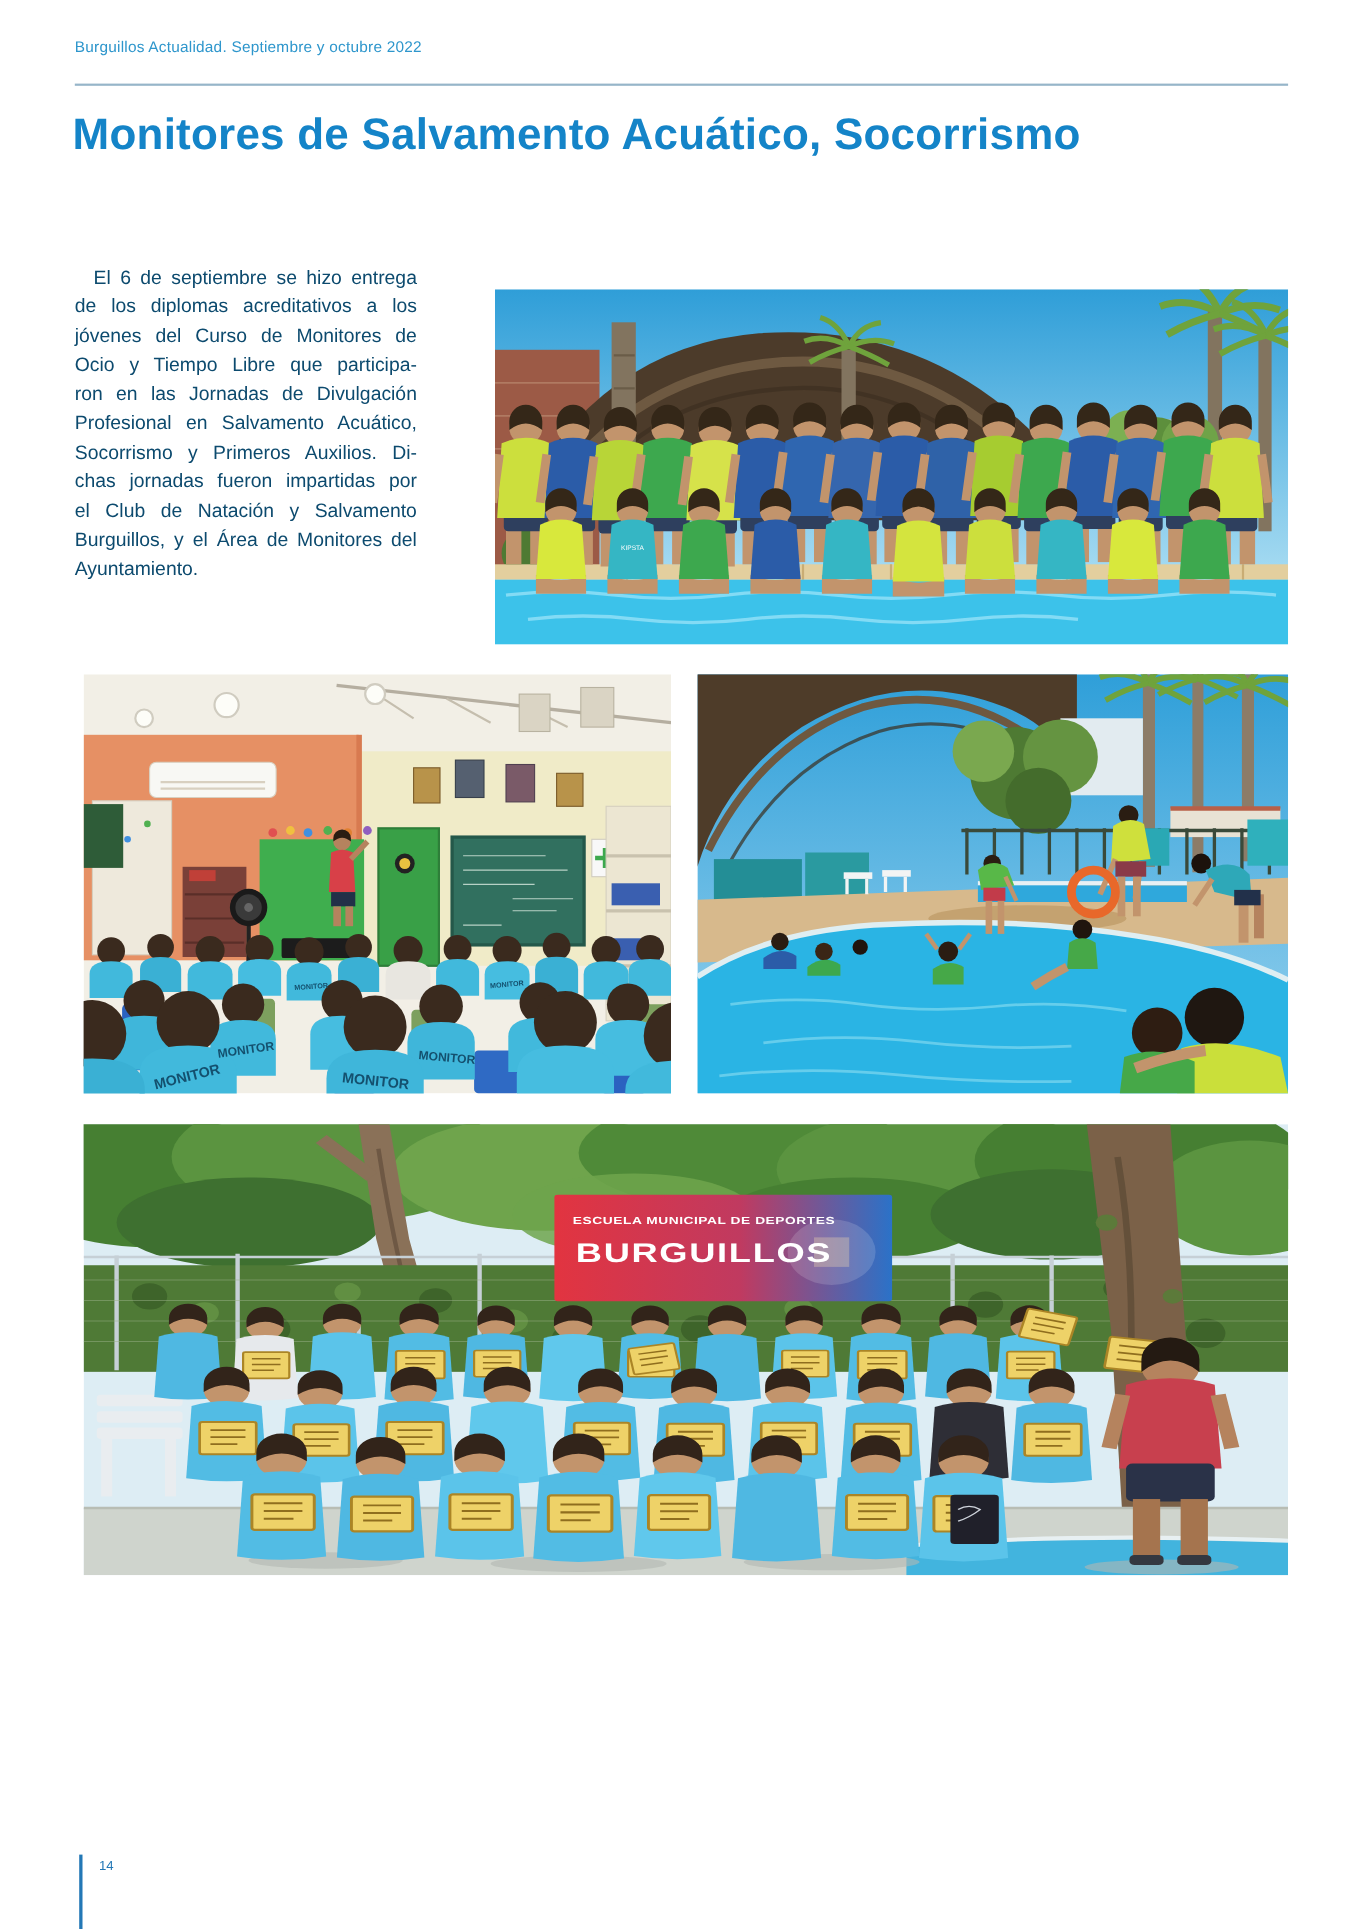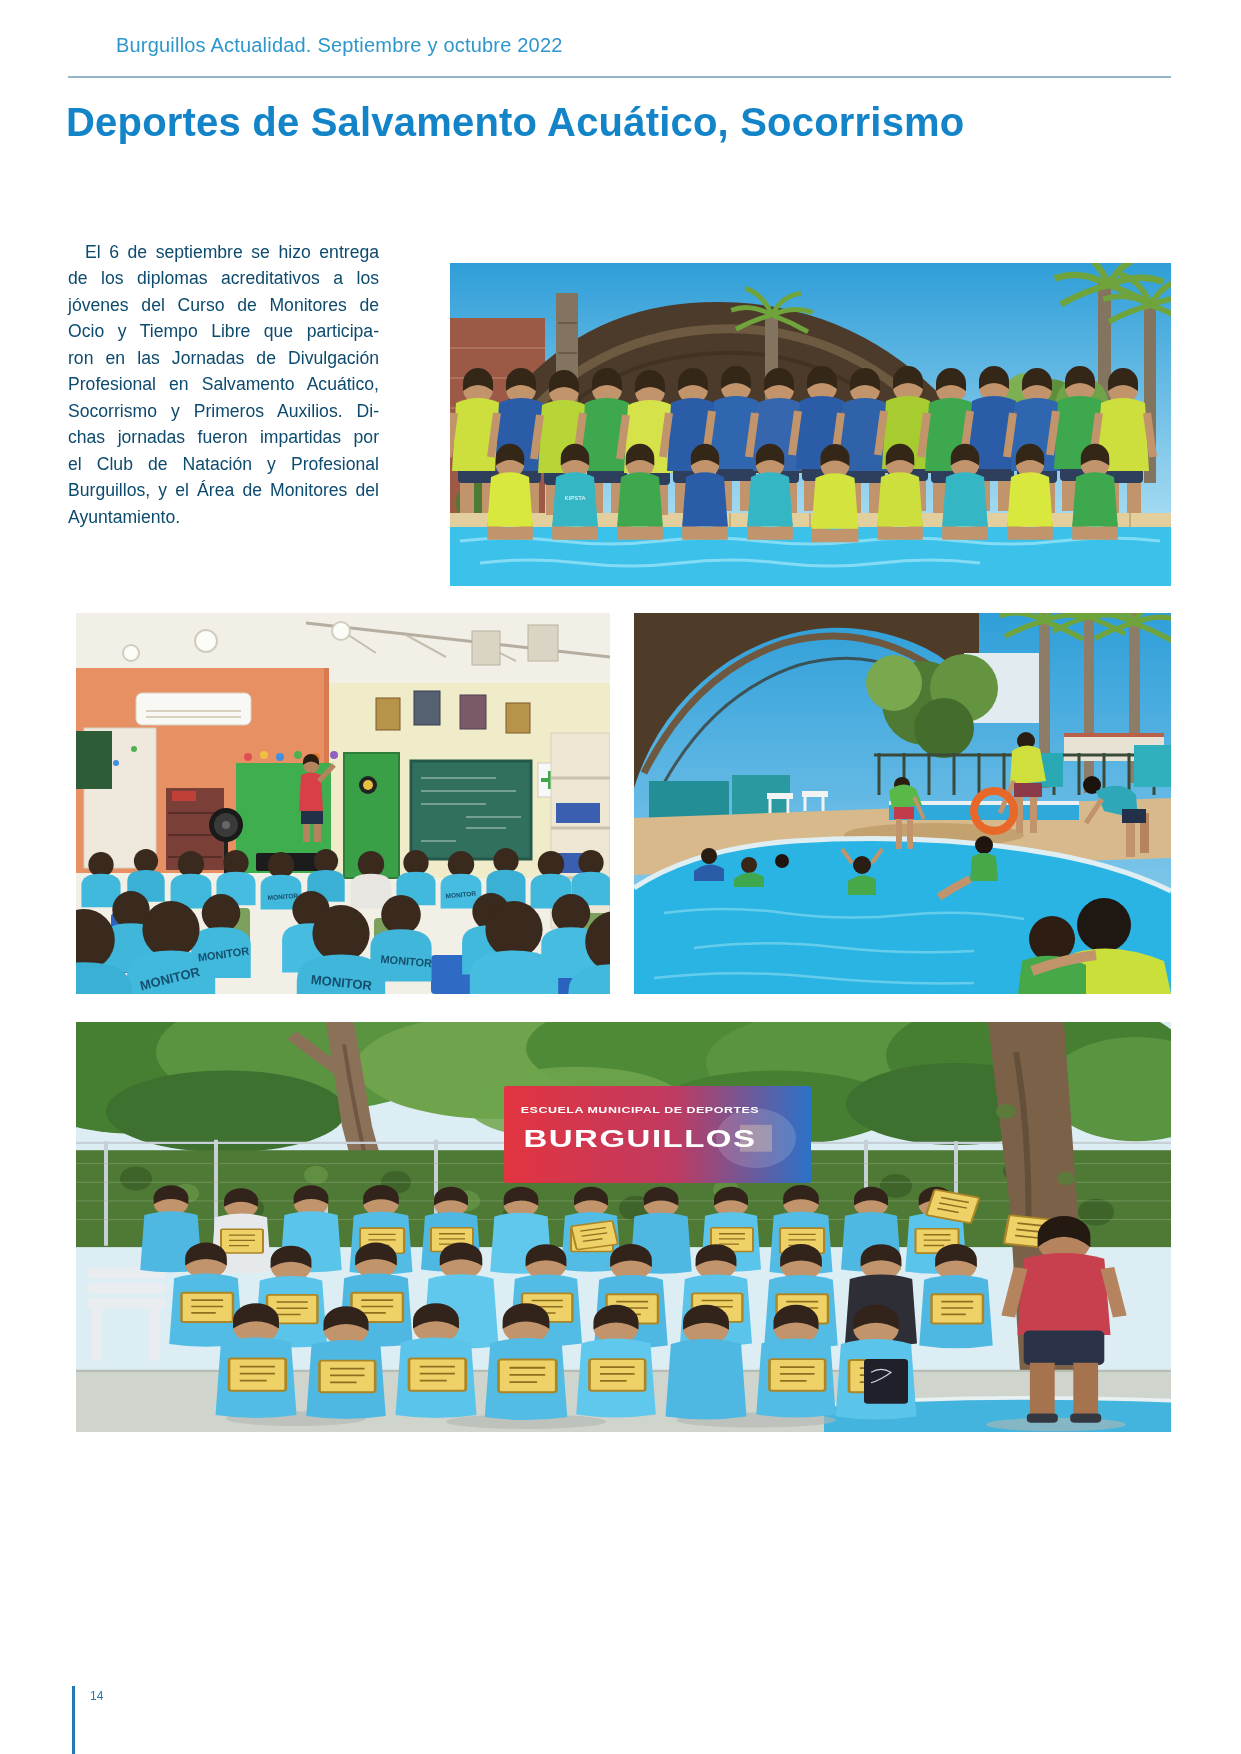--- a/index.html
+++ b/index.html
@@ -1,18 +1,18 @@
 <!DOCTYPE html>
 <html><head>
 <meta charset="utf-8">
 <style>
   html,body{margin:0;padding:0;background:#ffffff;}
   .page{position:relative;width:1241px;height:1754px;background:#ffffff;
         font-family:"Liberation Sans",sans-serif;margin:0 auto;overflow:hidden;}
-  .hdr{position:absolute;left:68px;top:34px;font-size:20px;color:#2e96cc;letter-spacing:.2px;margin-left:48px;}
+  .hdr{position:absolute;left:68px;top:34px;font-size:14px;color:#2e96cc;letter-spacing:.2px;}
   .rule{position:absolute;left:68px;top:76px;width:1103px;height:2px;background:#96b5c9;}
   .title{position:absolute;left:66px;top:97px;width:1080px;font-size:40px;line-height:51px;
          font-weight:bold;color:#1484c8;letter-spacing:.2px;}
   .para{position:absolute;left:68px;top:239px;width:311px;font-size:17.6px;line-height:26.45px;color:#0c4a6e;}
   .jl{text-align:justify;text-align-last:justify;}
   .jl.first{text-indent:17px;}
   .jl.last{text-align-last:left;}
   .photo{position:absolute;}
   .photo svg{display:block;width:100%;height:100%;}
   .pgbar{position:absolute;left:72px;top:1686px;width:3px;height:68px;background:#2378b6;}
@@ -74,33 +74,33 @@
     </g>
   </defs>
 </svg>
 
 <div class="page">
 
   <div class="hdr">Burguillos Actualidad. Septiembre y octubre 2022</div>
   <div class="rule"></div>
 
   <h1 class="title" style="margin:0">
-    <span style="display:block">Deportes de Salvamento Acuático, Socorrismo</span>
+    <span style="display:block">Monitores de Salvamento Acuático, Socorrismo</span>
   </h1>
 
   <div class="para">
     <div class="jl first">El 6 de septiembre se hizo entrega</div>
     <div class="jl">de los diplomas acreditativos a los</div>
     <div class="jl">jóvenes del Curso de Monitores de</div>
     <div class="jl">Ocio y Tiempo Libre que participa-</div>
     <div class="jl">ron en las Jornadas de Divulgación</div>
     <div class="jl">Profesional en Salvamento Acuático,</div>
     <div class="jl">Socorrismo y Primeros Auxilios. Di-</div>
     <div class="jl">chas jornadas fueron impartidas por</div>
-    <div class="jl">el Club de Natación y Profesional</div>
+    <div class="jl">el Club de Natación y Salvamento</div>
     <div class="jl">Burguillos, y el Área de Monitores del</div>
     <div class="jl last">Ayuntamiento.</div>
   </div>
 
   <div class="photo" style="left:450px;top:263px;width:721px;height:323px">
     <svg id="ph1" viewBox="0 0 721 323" preserveAspectRatio="none">
       <rect width="721" height="264" fill="url(#sky1)"></rect>
       <rect x="0" y="55" width="95" height="200" fill="#9c5a46"></rect>
       <g stroke="#b07a62" stroke-width="1.5">
           <path d="M0 85 H95 M0 115 H95 M0 145 H95 M0 175 H95"></path>

